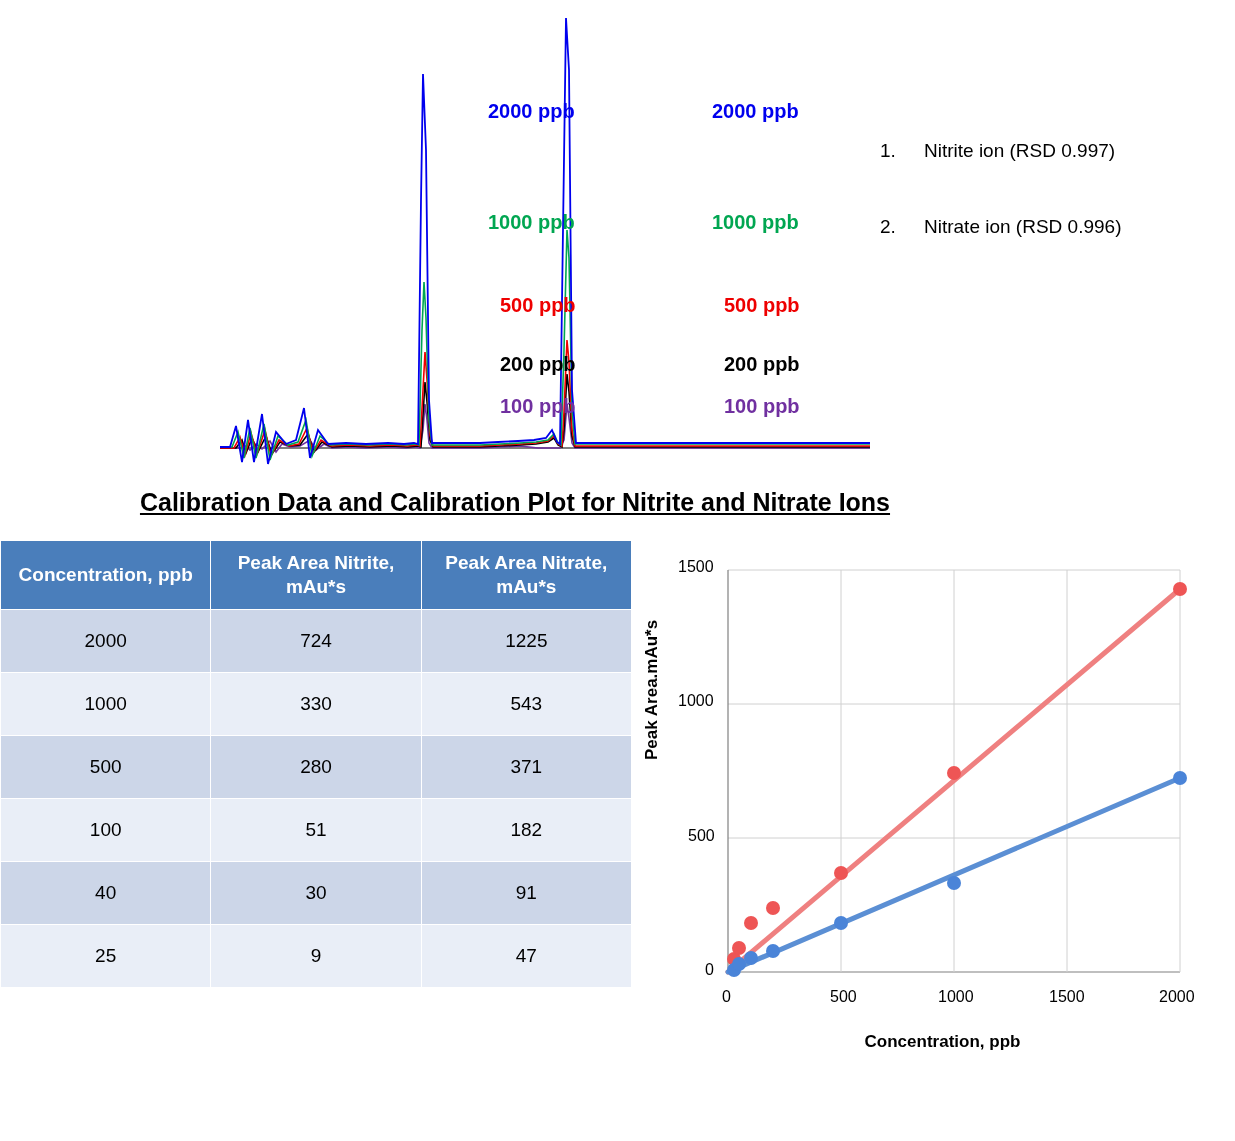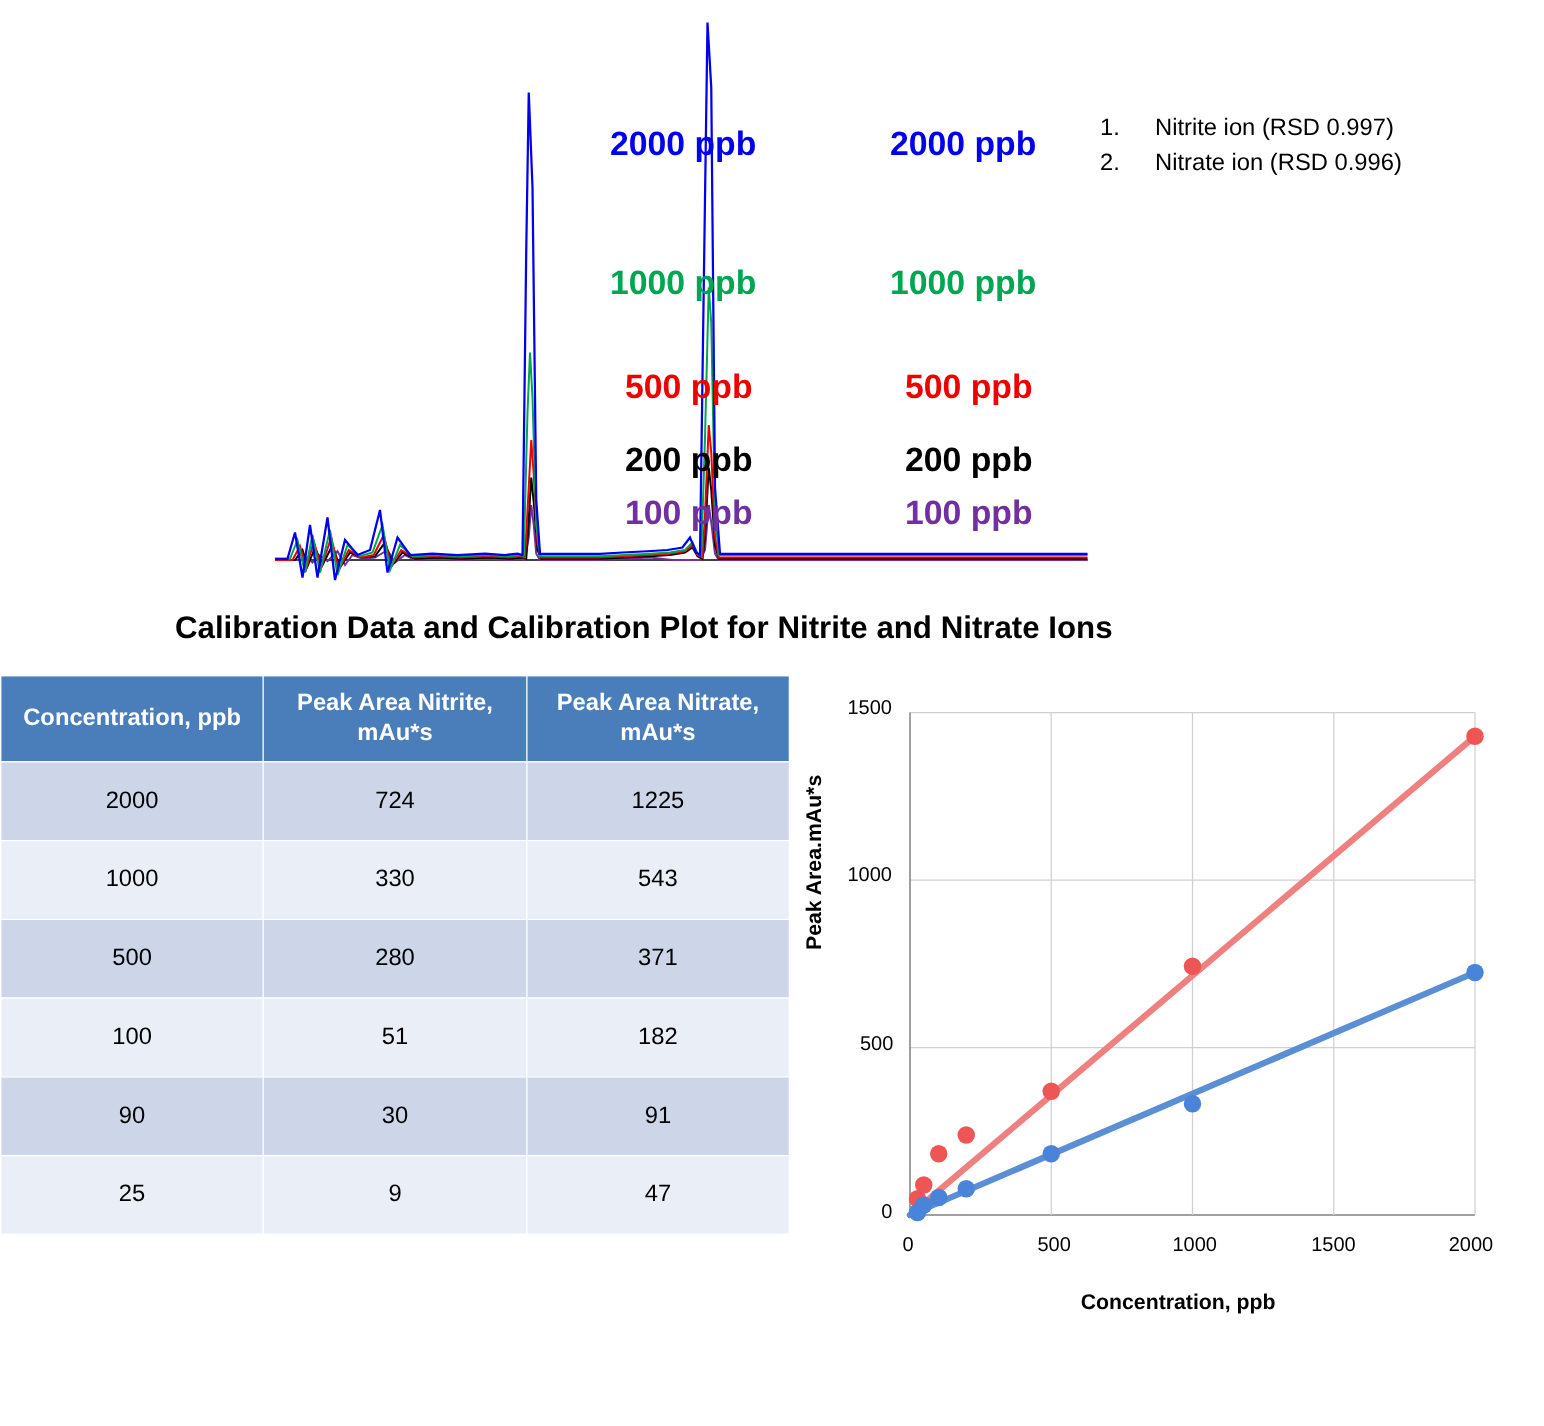--- a/index.html
+++ b/index.html
@@ -25,21 +25,21 @@
     height: 480px;
   }
   #chromatogram-svg {
     position: absolute;
     left: 180px;
     top: 0px;
   }
   .peak-label {
     position: absolute;
     font-weight: bold;
-    font-size: 27px;
+    font-size: 20px;
     white-space: nowrap;
   }
 
   
   #peak-legend {
     position: absolute;
     left: 880px;
     top: 92px;
     font-size: 19px;
   }
@@ -47,31 +47,33 @@
     display: flex;
     align-items: baseline;
     margin-bottom: 6px;
   }
   #peak-legend .legend-num {
     width: 44px;
     text-align: left;
   }
   #peak-legend .legend-text {
     white-space: nowrap;
+    margin-top: 48px;
   }
 
   
   #section-title {
     position: absolute;
     left: 0;
     top: 488px;
     width: 1030px;
     text-align: center;
     font-size: 25px;
     font-weight: bold;
+    text-decoration: underline;
   }
 
   
   #calibration-table {
     position: absolute;
     left: 0px;
     top: 540px;
     width: 632px;
     border-collapse: collapse;
     font-size: 19px;
@@ -221,21 +223,21 @@
       <td>500</td>
       <td>280</td>
       <td>371</td>
     </tr>
     <tr>
       <td>100</td>
       <td>51</td>
       <td>182</td>
     </tr>
     <tr>
-      <td>90</td>
+      <td>40</td>
       <td>30</td>
       <td>91</td>
     </tr>
     <tr>
       <td>25</td>
       <td>9</td>
       <td>47</td>
     </tr>
   </tbody>
 </table>

